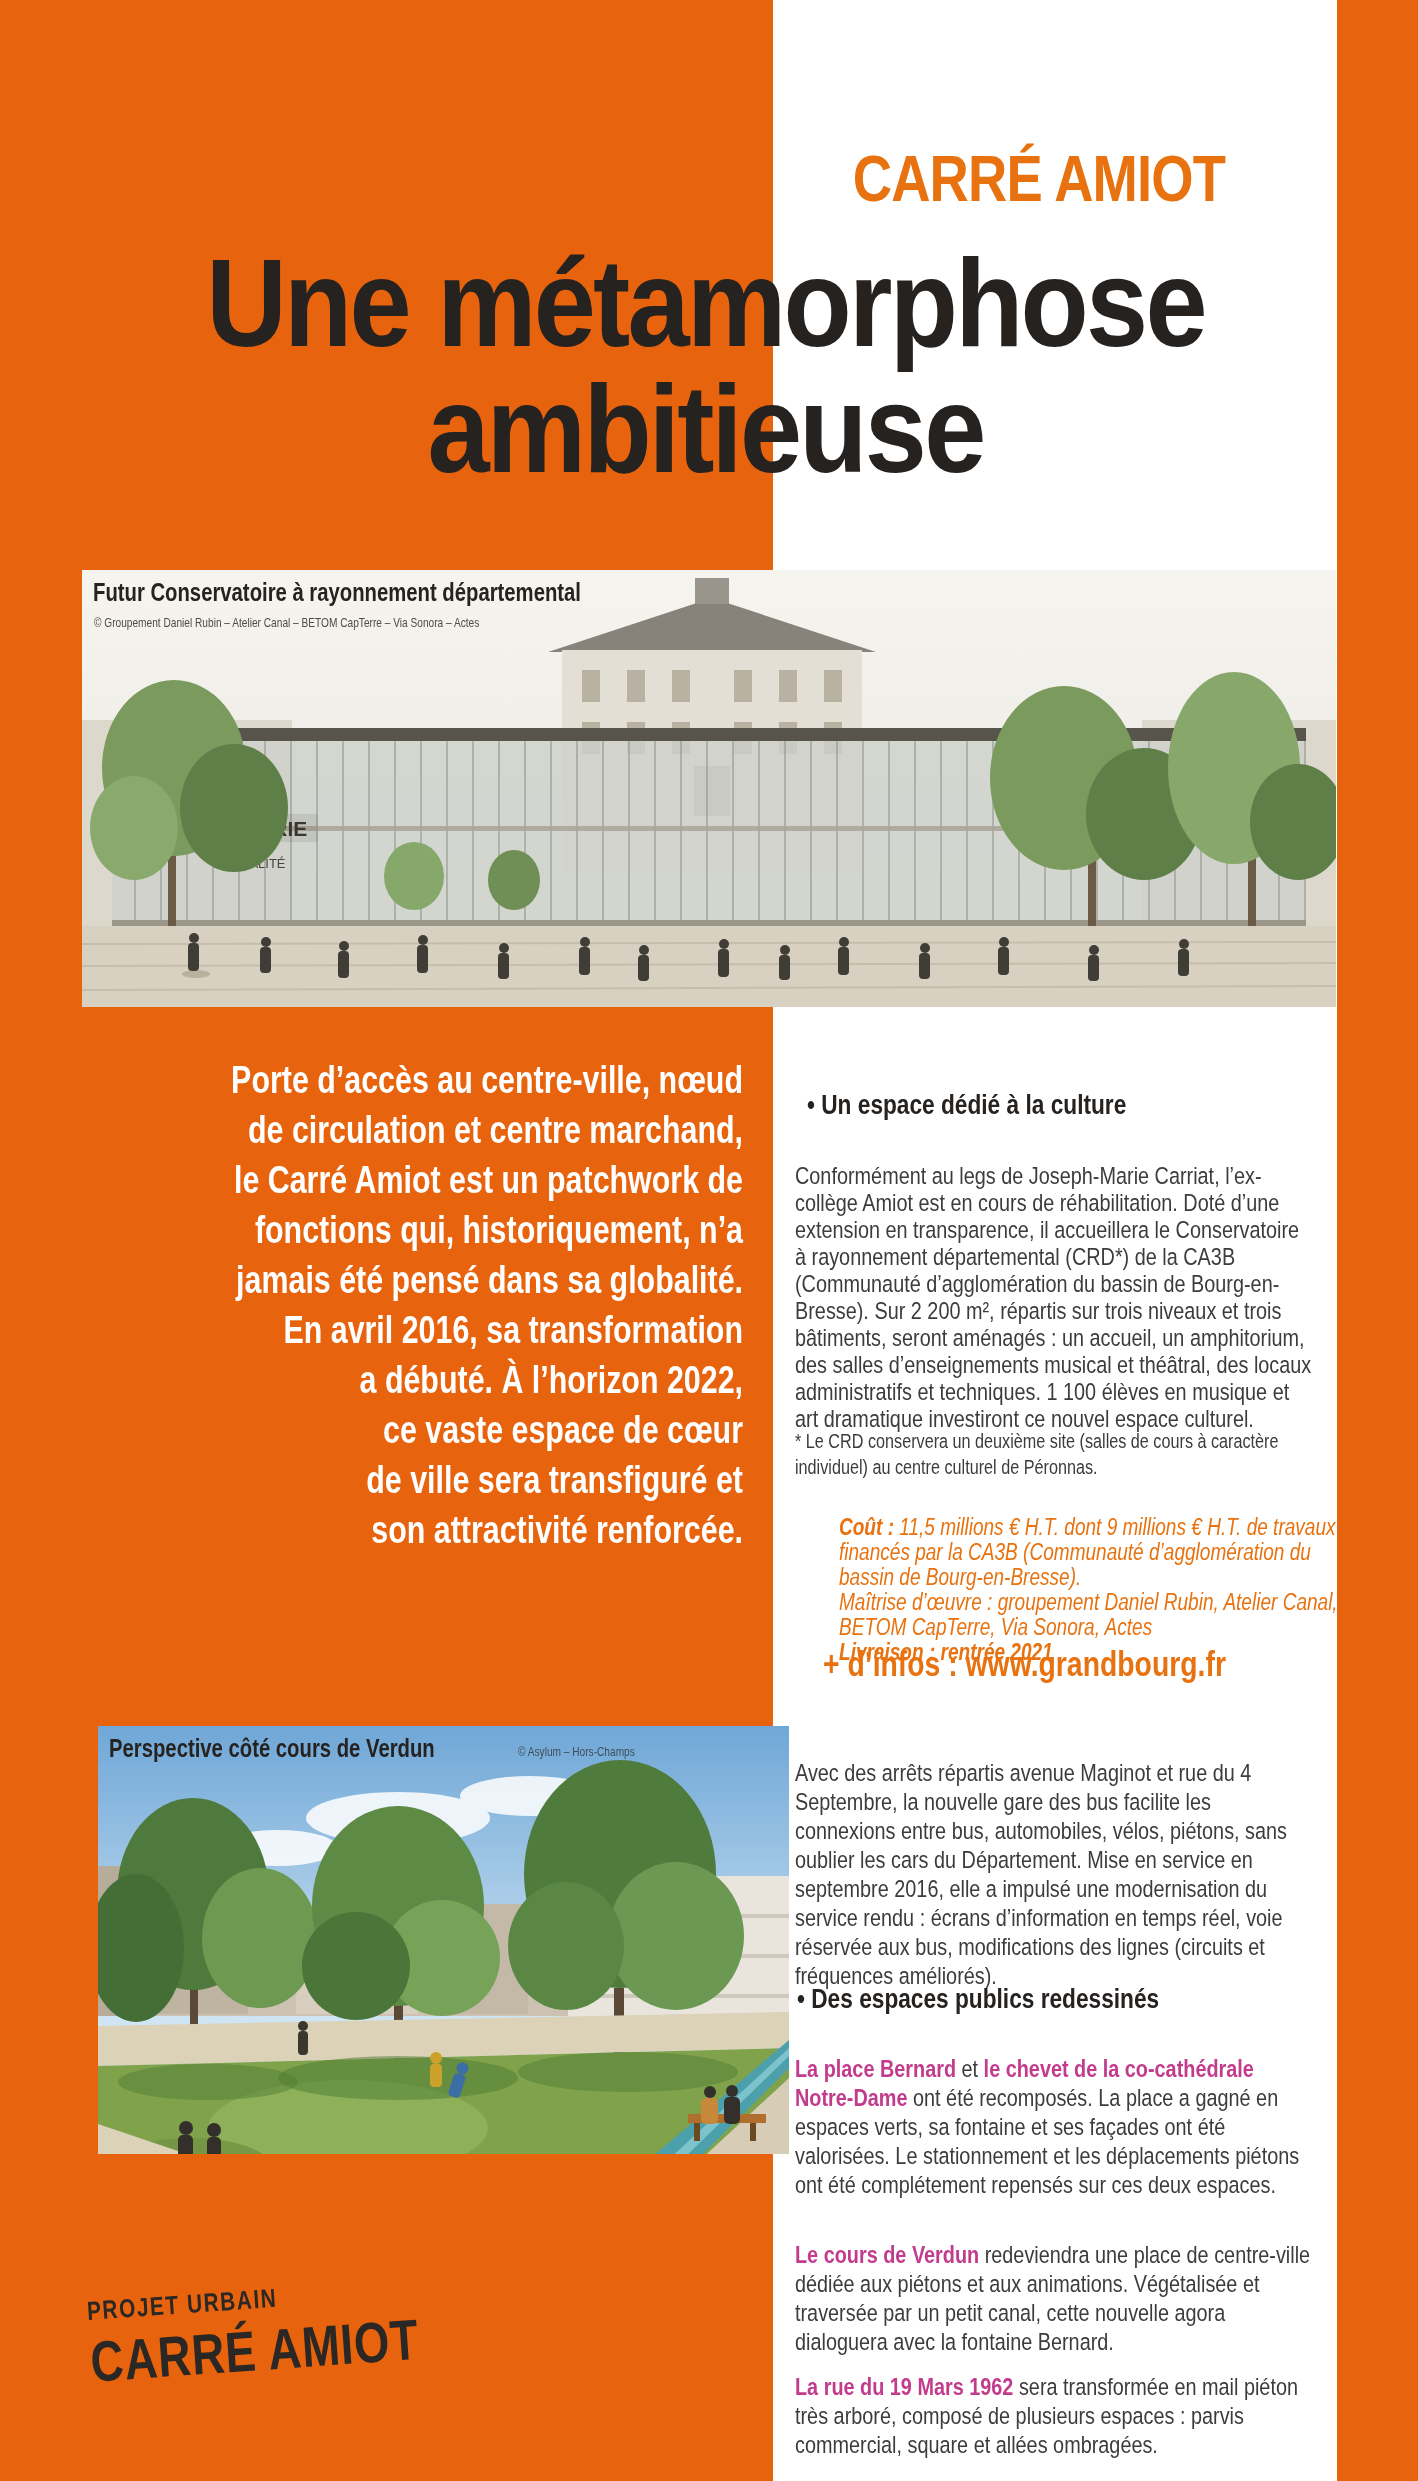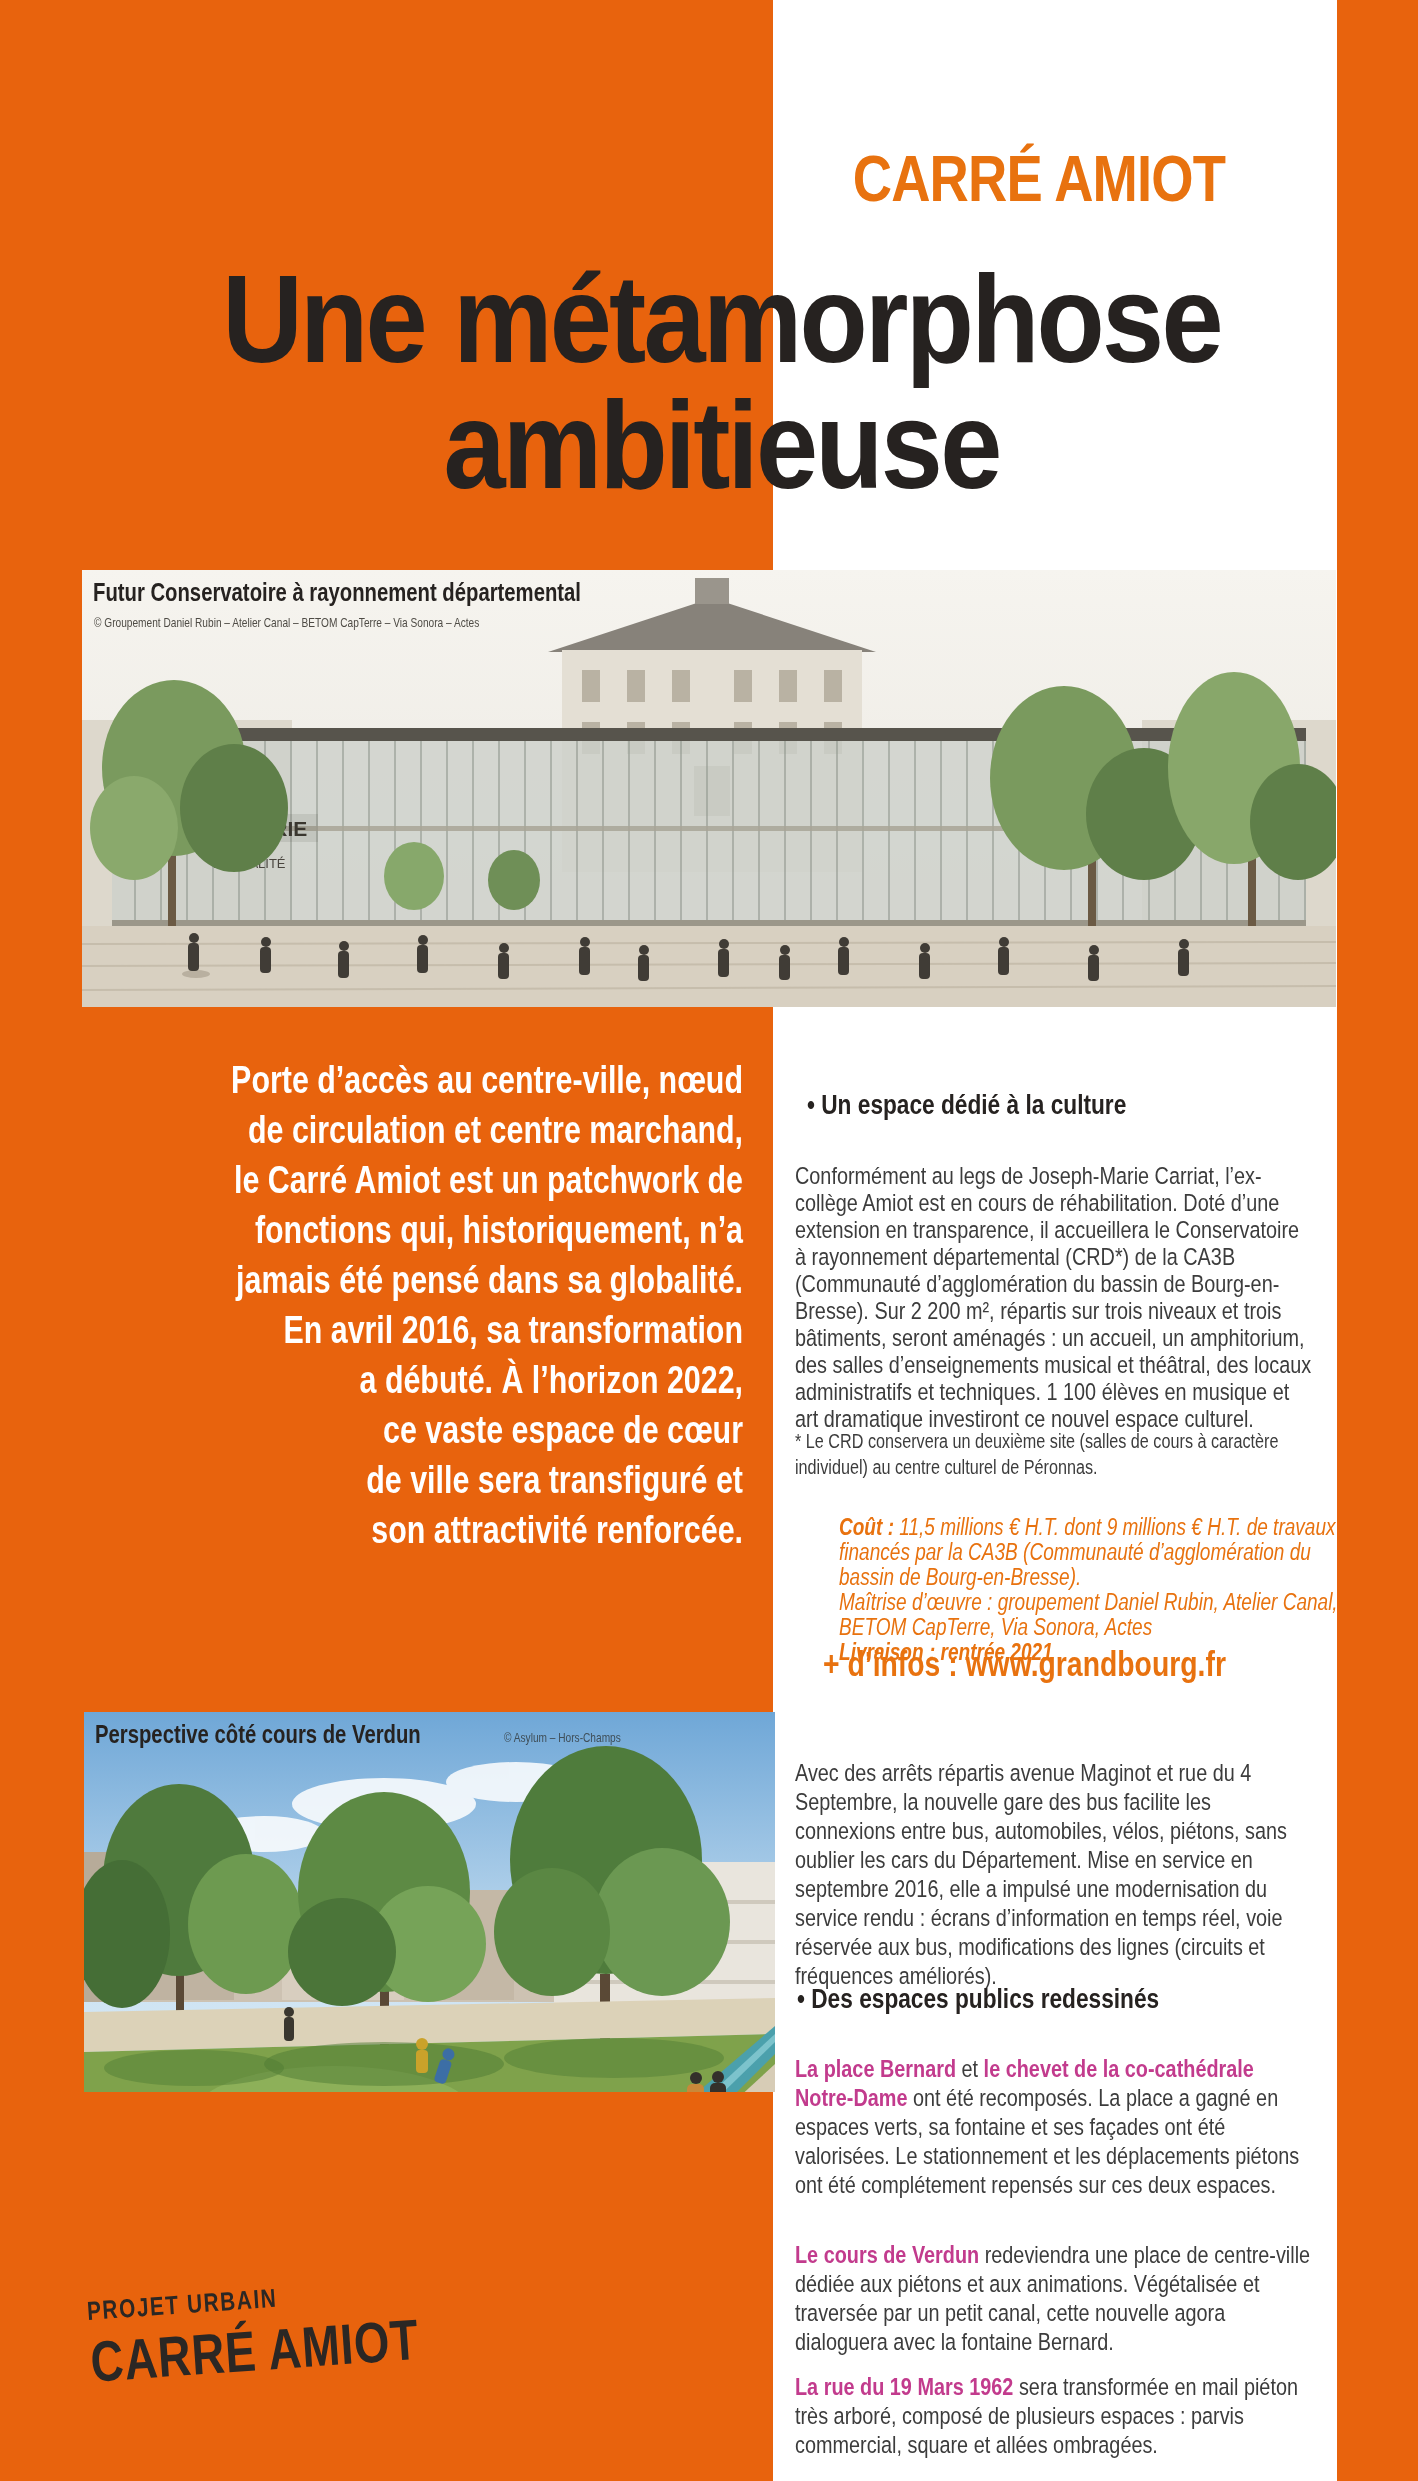--- a/index.html
+++ b/index.html
@@ -9,21 +9,21 @@
   .white-col{position:absolute;left:773px;top:0;width:564px;height:2481px;background:#ffffff;}
 
   
   .cx{display:block;width:640px;transform:scaleX(.81);transform-origin:0 0;}
   .cx-wide{display:block;width:1333px;margin-left:-66px;transform:scaleX(.90);transform-origin:50% 0;text-align:center;}
   .cx-right{display:block;width:822px;margin-left:-164px;transform:scaleX(.80);transform-origin:100% 0;text-align:right;}
   .cx-kicker{display:inline-block;transform:scaleX(.85);transform-origin:100% 0;}
   .cx-cap{display:inline-block;transform:scaleX(.78);transform-origin:0 0;white-space:nowrap;}
 
   .kicker{top:142px;right:193px;font-size:64px;font-weight:bold;color:#e8720f;letter-spacing:-1px;text-align:right;}
-  .title{top:240px;left:105px;width:1200px;margin:16px;font-size:124px;line-height:126px;
+  .title{top:240px;left:105px;width:1200px;margin:0;font-size:124px;line-height:126px;
          font-weight:bold;color:#262220;letter-spacing:-3px;}
 
   .photo{position:absolute;overflow:hidden;}
   .photo svg{display:block;}
   .photo-cap{position:absolute;left:11px;top:7px;font-size:26px;font-weight:bold;color:#262220;}
   .photo-cred{position:absolute;left:12px;top:45px;font-size:13px;color:#4e4b45;}
   .photo-cred2{position:absolute;left:420px;top:18px;font-size:13px;color:#3f4e58;}
 
   .intro{top:1055px;right:675px;width:658px;color:#ffffff;font-weight:bold;
          font-size:38px;line-height:50px;}
@@ -209,21 +209,21 @@
   <div class="rb bodytext lh29" style="top:2240px;">
     <span class="cx"><span class="m">Le cours de Verdun</span><span> redeviendra une place de centre-ville dédiée aux piétons et aux animations. Végétalisée et traversée par un petit canal, cette nouvelle agora dialoguera avec la fontaine Bernard.</span></span>
   </div>
   <div class="rb bodytext lh29" style="top:2054px;">
     <span class="cx"><span class="m">La place Bernard</span><span> et </span><span class="m">le chevet de la co-cathédrale Notre-Dame</span><span> ont été recomposés. La place a gagné en espaces verts, sa fontaine et ses façades ont été valorisées. Le stationnement et les déplacements piétons ont été complétement repensés sur ces deux espaces.</span></span>
   </div>
   <div class="rb bodytext lh29" style="top:2372px;">
     <span class="cx"><span class="m">La rue du 19 Mars 1962</span><span> sera transformée en mail piéton très arboré, composé de plusieurs espaces : parvis commercial, square et allées ombragées.</span></span>
   </div>
 
-  <figure class="photo" style="left:82px;top:1710px;width:691px;height:380px;margin:2px;text-align:center;">
+  <figure class="photo" style="left:82px;top:1710px;width:691px;height:428px;margin:16px;text-align:center;">
     <svg width="691" height="473" viewBox="0 0 691 473" preserveAspectRatio="none">
       <defs>
         <linearGradient id="sky2" x1="0" y1="0" x2="0" y2="1">
           <stop offset="0" stop-color="#6fa7d7"></stop>
             <stop offset="0.6" stop-color="#cfe4f3"></stop>
             <stop offset="1" stop-color="#dfeefa"></stop>
         </linearGradient>
       </defs>
       <rect x="0" y="0" width="691" height="473" fill="url(#sky2)"></rect>
       <g fill="#ffffff" opacity="0.85">

